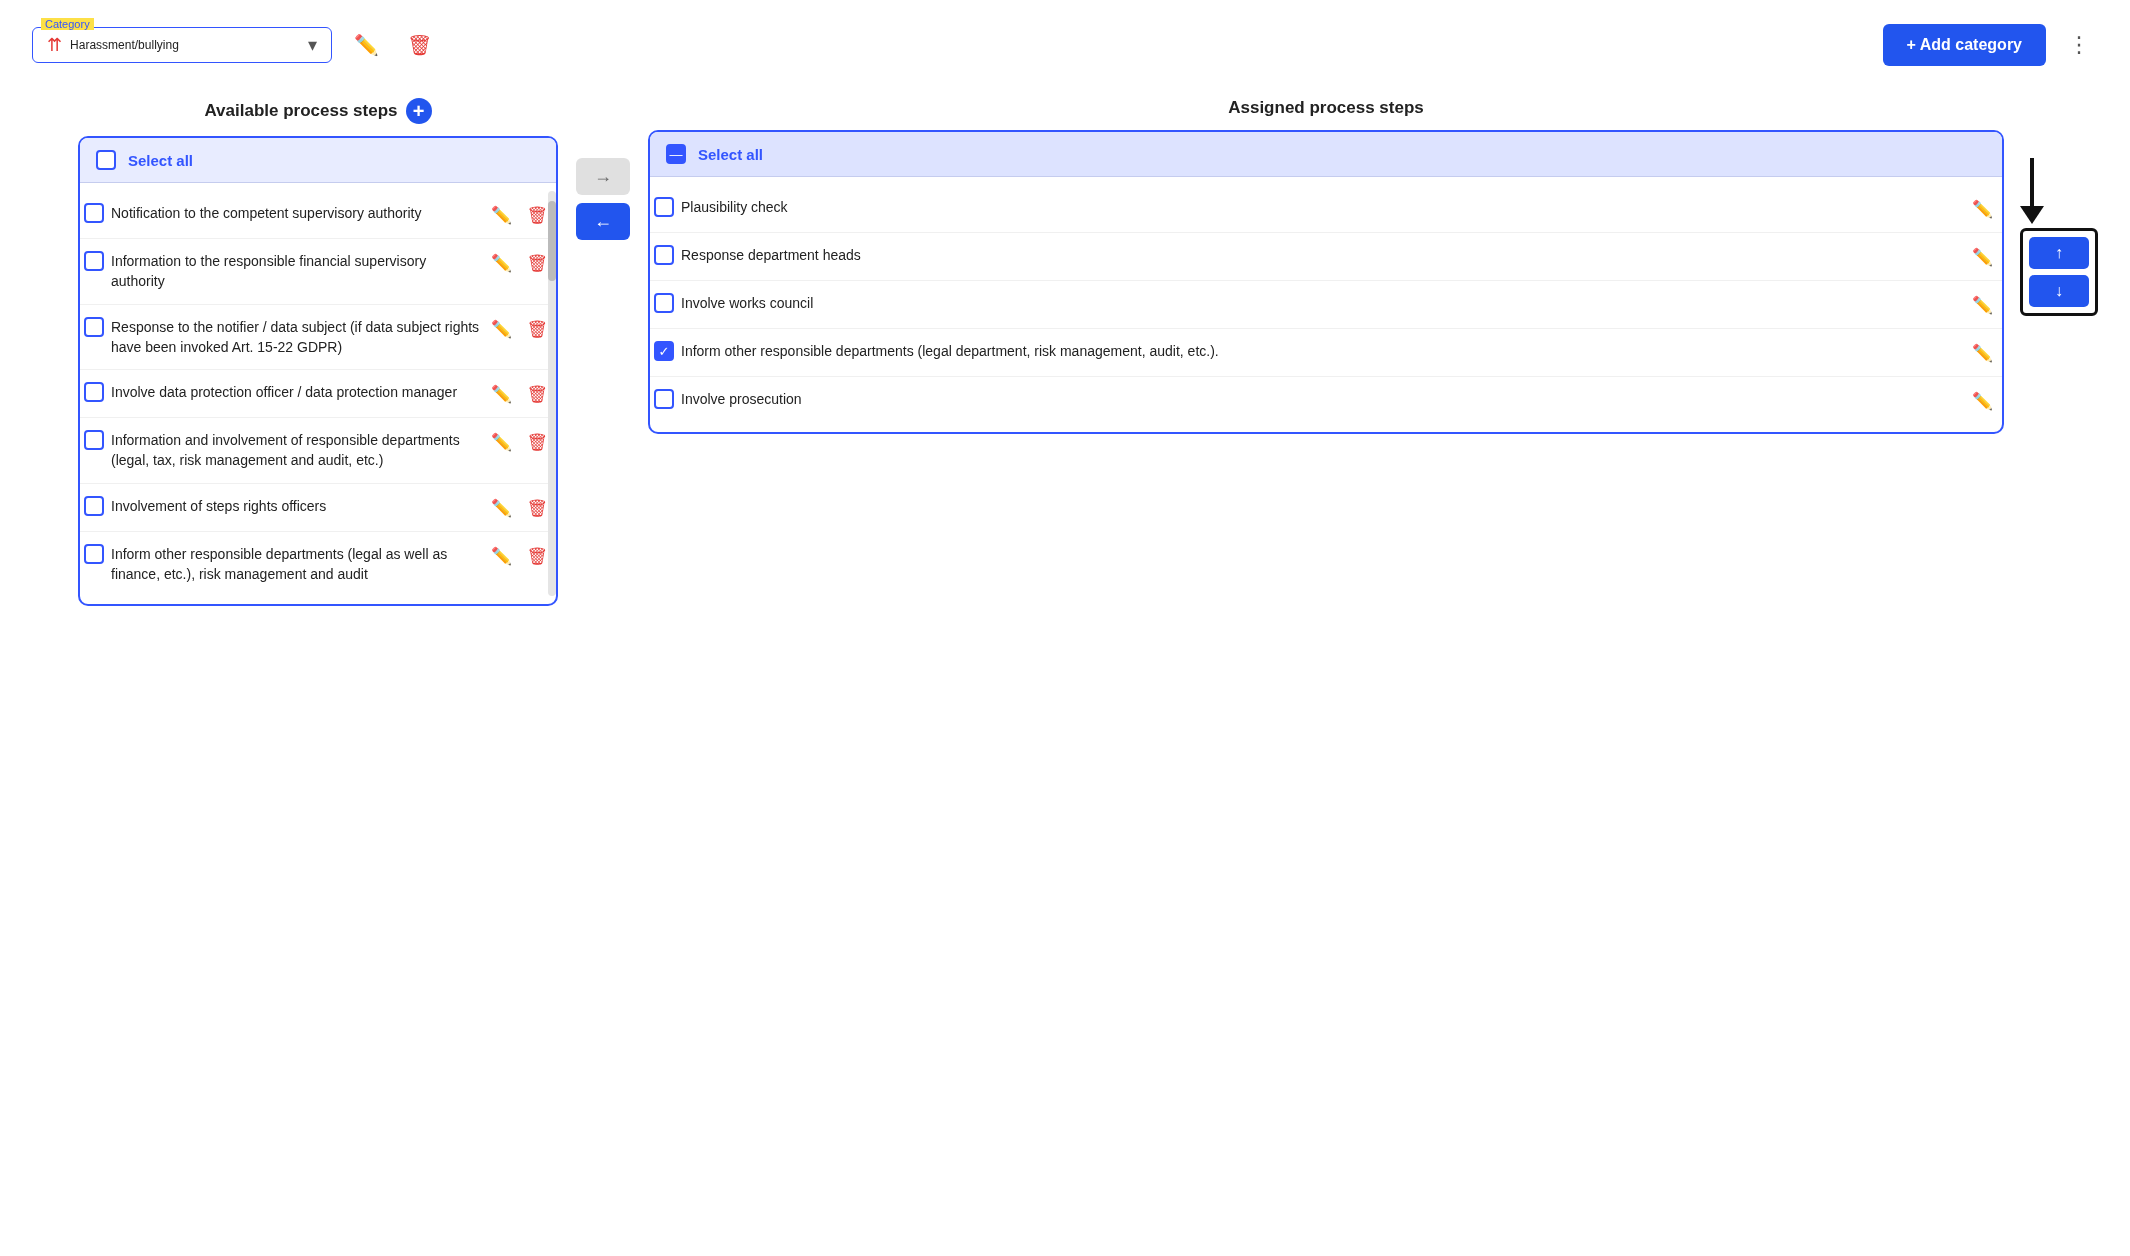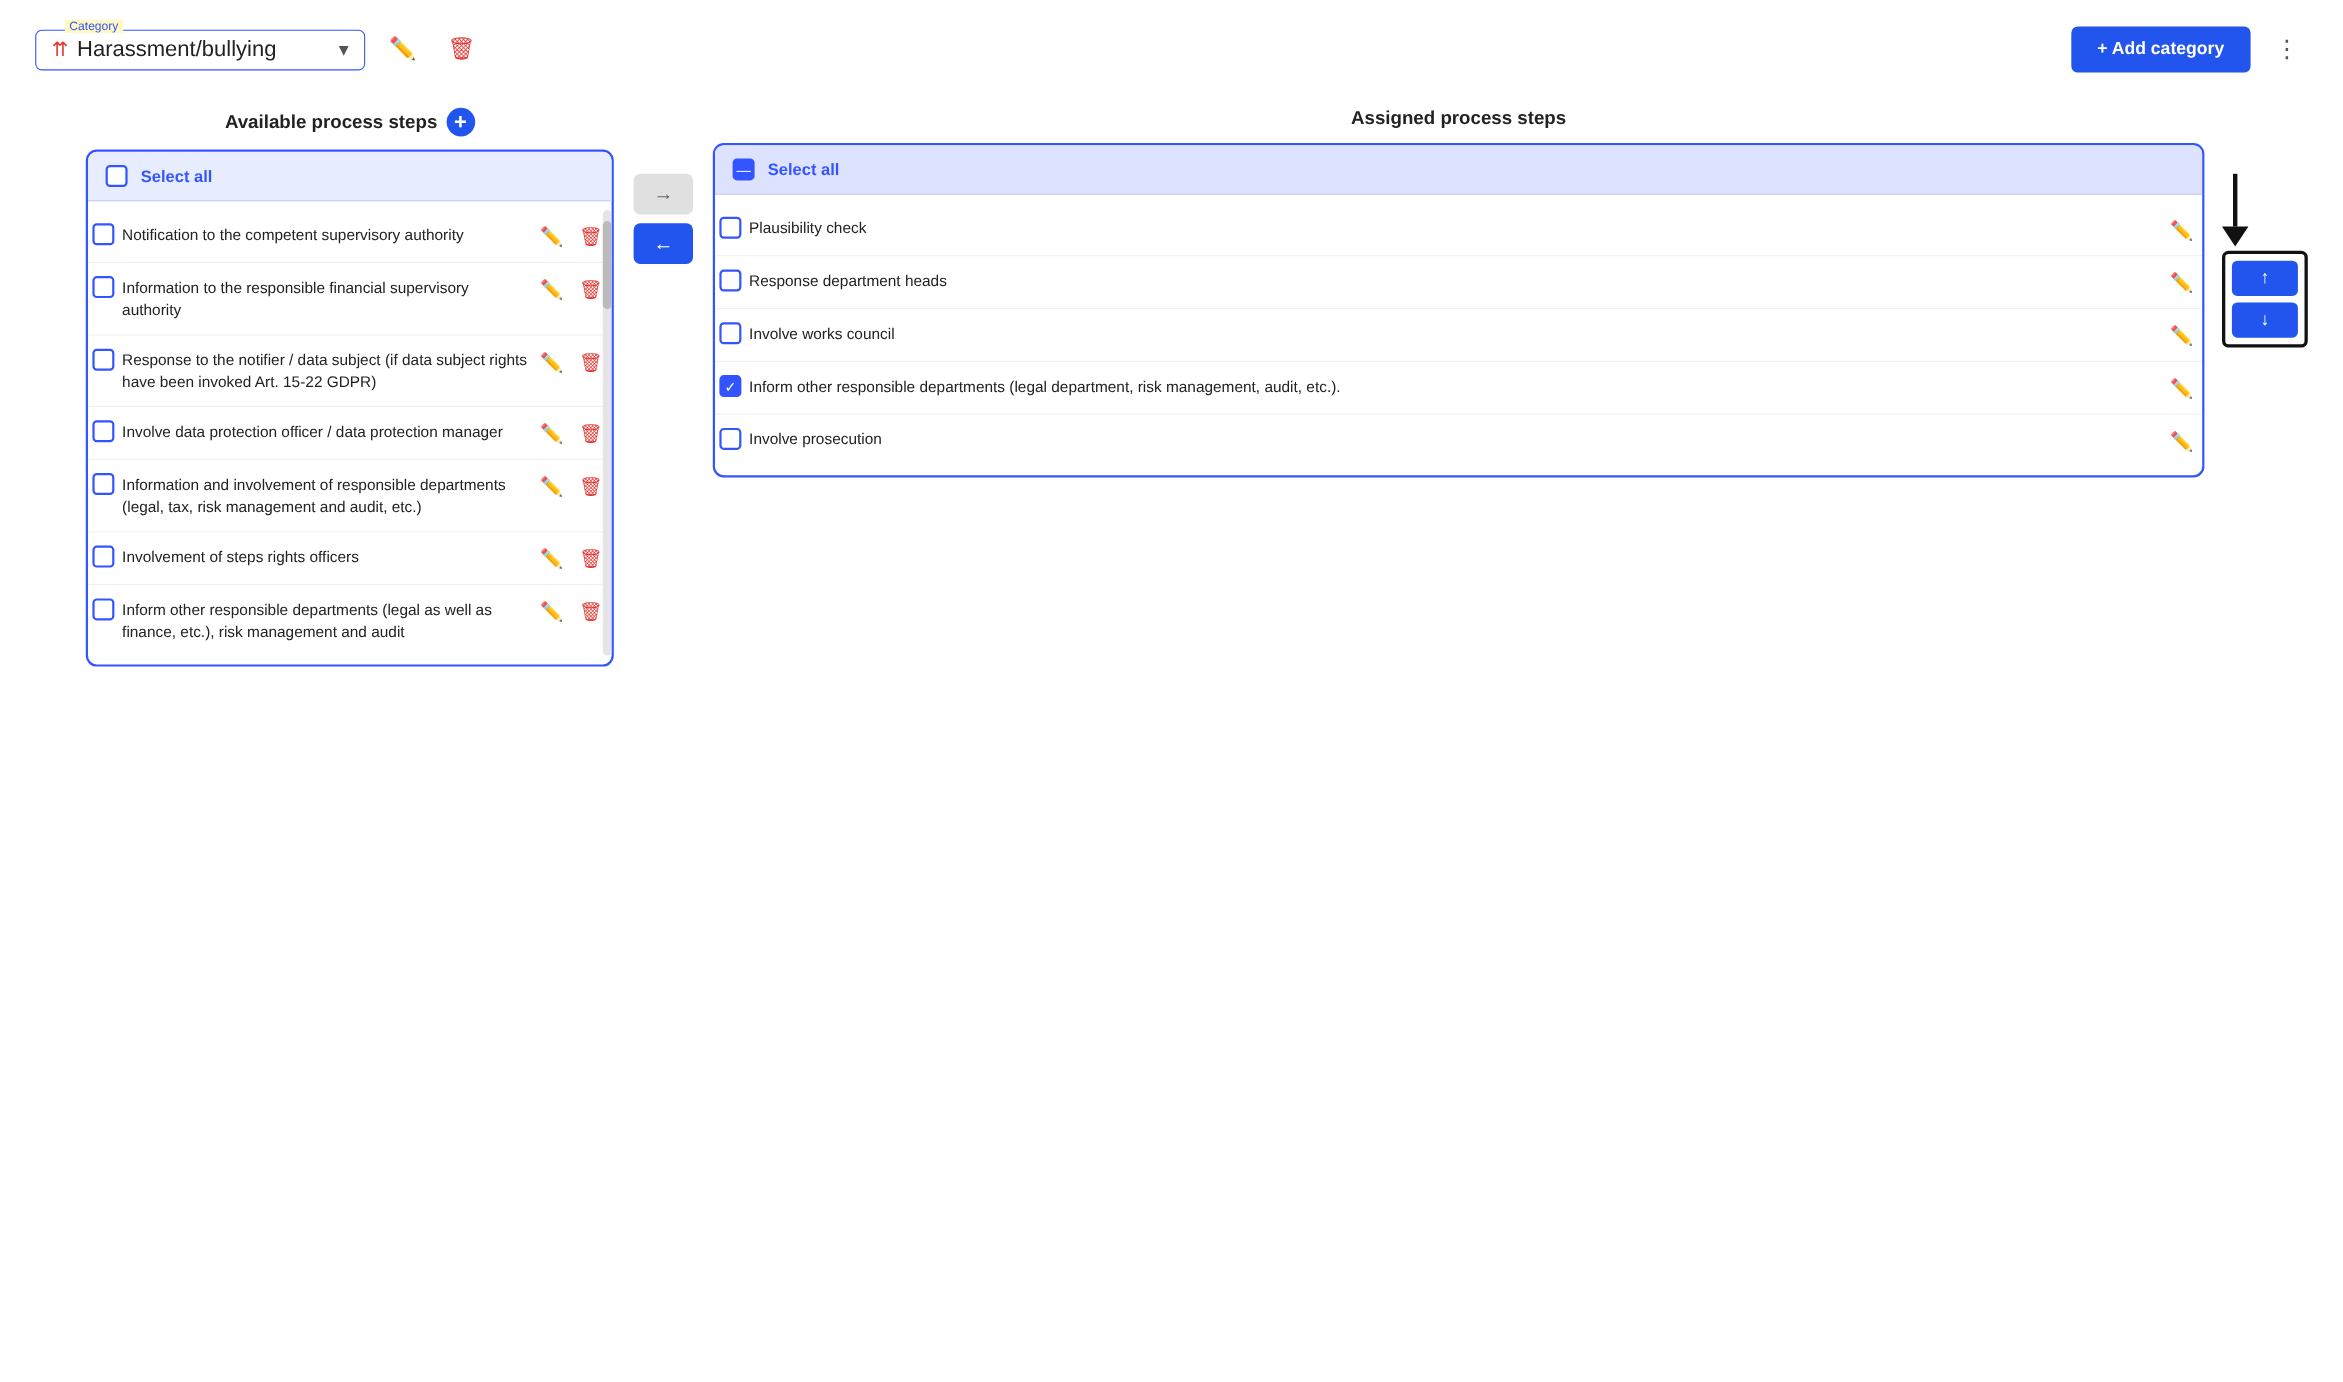--- a/index.html
+++ b/index.html
@@ -20,38 +20,38 @@
       position: relative;
       border: 1.5px solid #3355ff;
       border-radius: 6px;
       padding: 6px 14px 6px 14px;
       min-width: 300px;
       background: #fff;
     }
     .category-label {
       position: absolute;
       top: -10px;
-      left: 26px;
+      left: 8px;
       font-size: 11px;
       color: #3355ff;
-      background: #fef9c3;
+      background: #fde047;
       padding: 0 4px;
     }
     .category-select-inner {
       display: flex;
       align-items: center;
       gap: 8px;
     }
     .category-icon {
       color: #e53935;
       font-size: 18px;
       line-height: 1;
     }
     .category-value {
-      font-size: 20px;
+      font-size: 12px;
       color: #222;
       flex: 1;
     }
     .category-arrow {
       color: #555;
       font-size: 18px;
     }
     .icon-btn {
       background: none;
       border: none;

